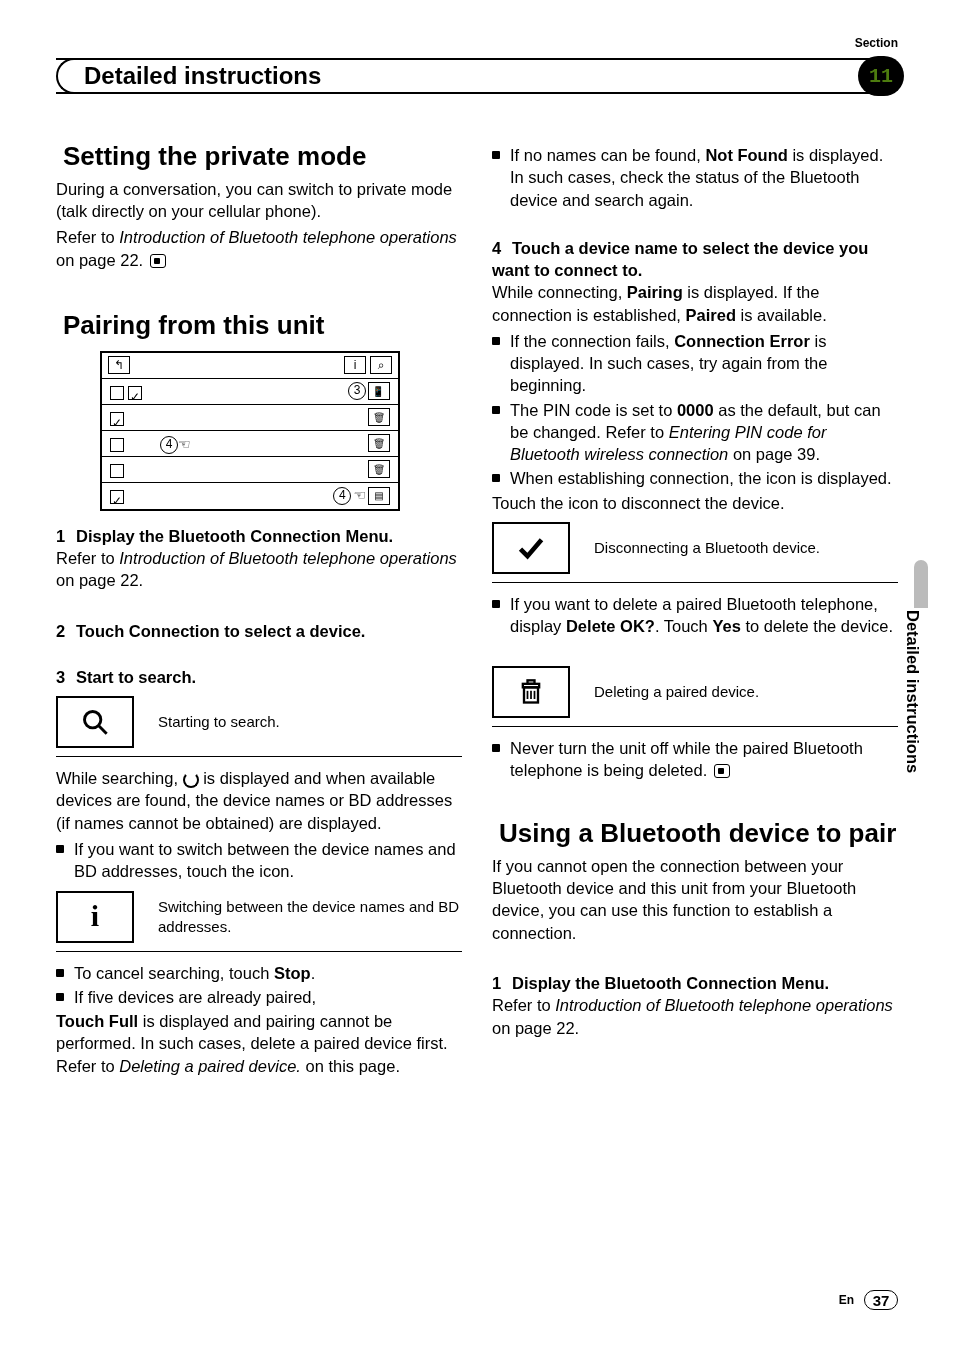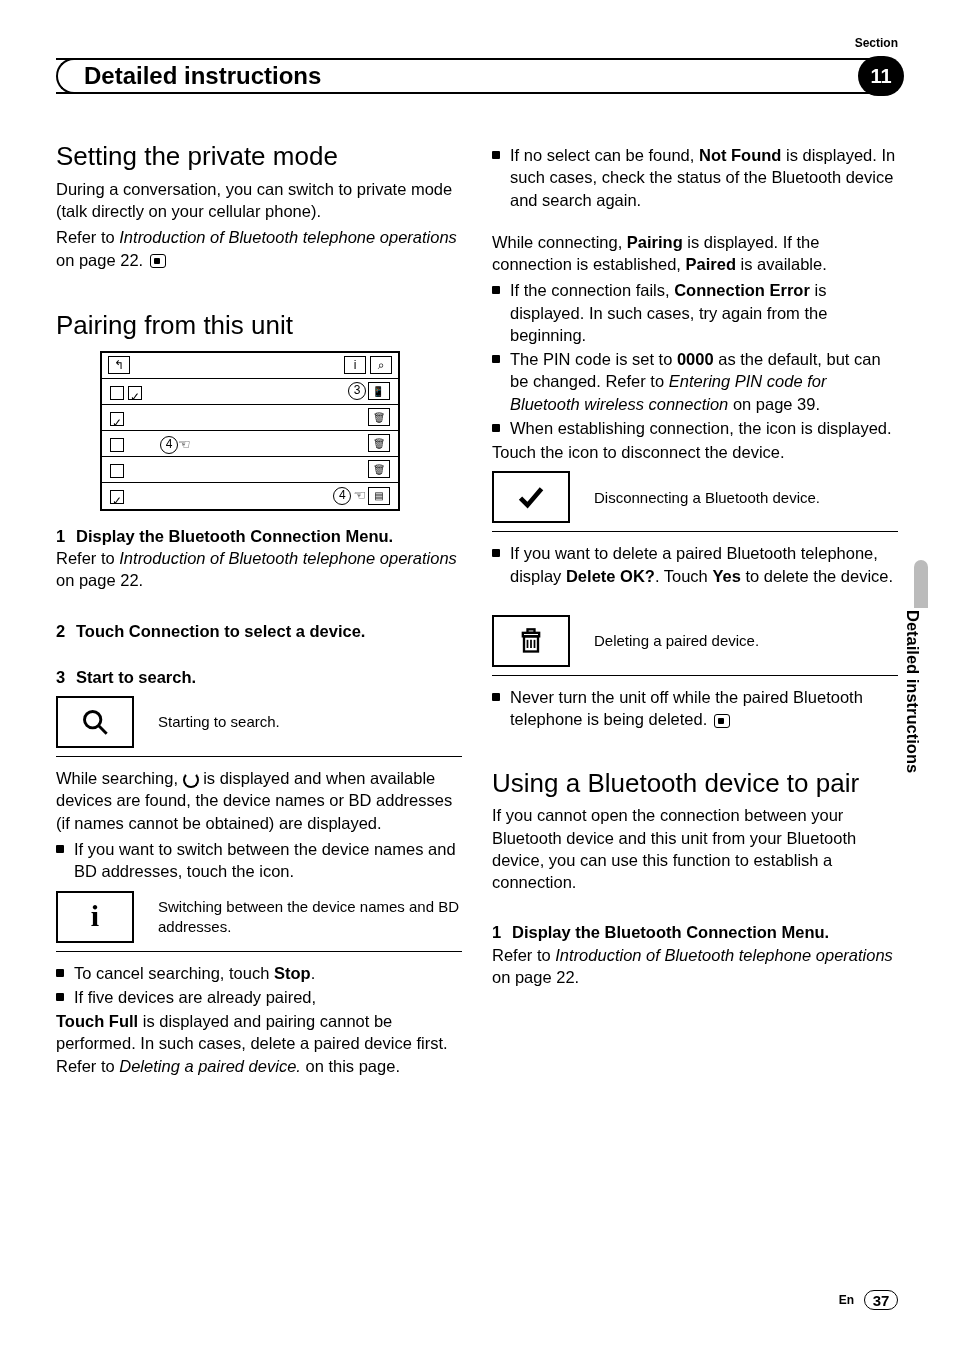--- a/index.html
+++ b/index.html
@@ -3,24 +3,24 @@
 <meta charset="utf-8">
 <style>
   * { box-sizing: border-box; margin: 0; padding: 0; }
   html, body { width: 954px; height: 1352px; background: #fff; font-family: Arial, Helvetica, sans-serif; color: #000; }
   .page { position: relative; width: 954px; height: 1352px; padding: 40px 56px 30px 56px; }
   .section-label { position: absolute; top: 36px; right: 56px; font-size: 12px; font-weight: bold; }
   .header-bar { position: relative; margin-top: 18px; height: 36px; }
   .header-line { position: absolute; left: 0; right: 0; top: 0; height: 36px; border: 2px solid #000; border-left: none; border-radius: 0 18px 18px 0; }
   .header-cap-left { position: absolute; left: 0; top: 0; width: 18px; height: 36px; border: 2px solid #000; border-right: none; border-radius: 18px 0 0 18px; }
   .chapter-title { position: absolute; left: 24px; top: 4px; font-size: 24px; font-weight: 900; background:#fff; padding:0 4px; }
-  .chapter-num-badge { position: absolute; right: -6px; top: -2px; width: 46px; height: 40px; background: #000; color: #ffffff; border-radius: 20px 20px 20px 20px; display:flex; align-items:center; justify-content:center; font-size:20px; font-weight:bold; }
+  .chapter-num-badge { position: absolute; right: -6px; top: -2px; width: 46px; height: 40px; background: #000; color: #4d7c0f; border-radius: 20px 20px 20px 20px; display:flex; align-items:center; justify-content:center; font-size:20px; font-weight:bold;font-family:Liberation Mono, monospace; }
   .columns { display: flex; gap: 30px; margin-top: 48px; }
   .col { flex: 1 1 0; font-size: 16.5px; line-height: 1.35; }
-  h1.sect { font-size: 26px; font-weight: 400; margin-bottom: 6px; line-height:1.15; }
+  h1.sect { font-size: 26px; font-weight: 700; margin-bottom: 6px; line-height:1.15;margin-left:7px; }
   .para { margin-bottom: 4px; }
   .ital { font-style: italic; }
   .bold { font-weight: bold; }
   .end-mark { display:inline-block; width:16px; height:14px; border:1.5px solid #000; border-radius:3px; vertical-align:middle; position:relative; margin-left:2px;}
   .end-mark::after { content:""; position:absolute; left:3px; top:3px; width:6px; height:6px; background:#000; border-radius:1px;}
   .spacer-lg { height: 36px; }
   .spacer-md { height: 18px; }
   .step { font-weight: bold; margin-top:6px; }
   .step-num { display:inline-block; width:20px;}
   .figure-box { border:2px solid #000; width:300px; height:160px; margin:10px 0 14px 44px; position:relative; background:#fff;}
@@ -159,24 +159,25 @@
         <div>If five devices are already paired,</div>
       </div>
       <div class="para">
         <span class="bold">Touch Full</span><span> is displayed and pairing cannot be performed. In such cases, delete a paired device first. Refer to </span><span class="ital">Deleting a paired device.</span><span> on this page.</span>
       </div>
     </div>
 
     <div class="col">
       <div class="bullet-row">
         <div class="bullet-dot"></div>
-        <div><span>If no select can be found, </span><span class="bold">Not Found</span><span> is displayed. In such cases, check the status of the Bluetooth device and search again.</span></div>
-      </div>
-
-      <div class="spacer-md"></div>
+        <div><span>If no names can be found, </span><span class="bold">Not Found</span><span> is displayed. In such cases, check the status of the Bluetooth device and search again.</span></div>
+      </div>
+
+      <div class="spacer-md"></div>
+      <div class="step"><span class="step-num">4</span><span>Touch a device name to select the device you want to connect to.</span></div>
       <div class="para">
         <span>While connecting, </span><span class="bold">Pairing</span><span> is displayed. If the connection is established, </span><span class="bold">Paired</span><span> is available.</span>
       </div>
 
       <div class="bullet-row">
         <div class="bullet-dot"></div>
         <div><span>If the connection fails, </span><span class="bold">Connection Error</span><span> is displayed. In such cases, try again from the beginning.</span></div>
       </div>
       <div class="bullet-row">
         <div class="bullet-dot"></div>

